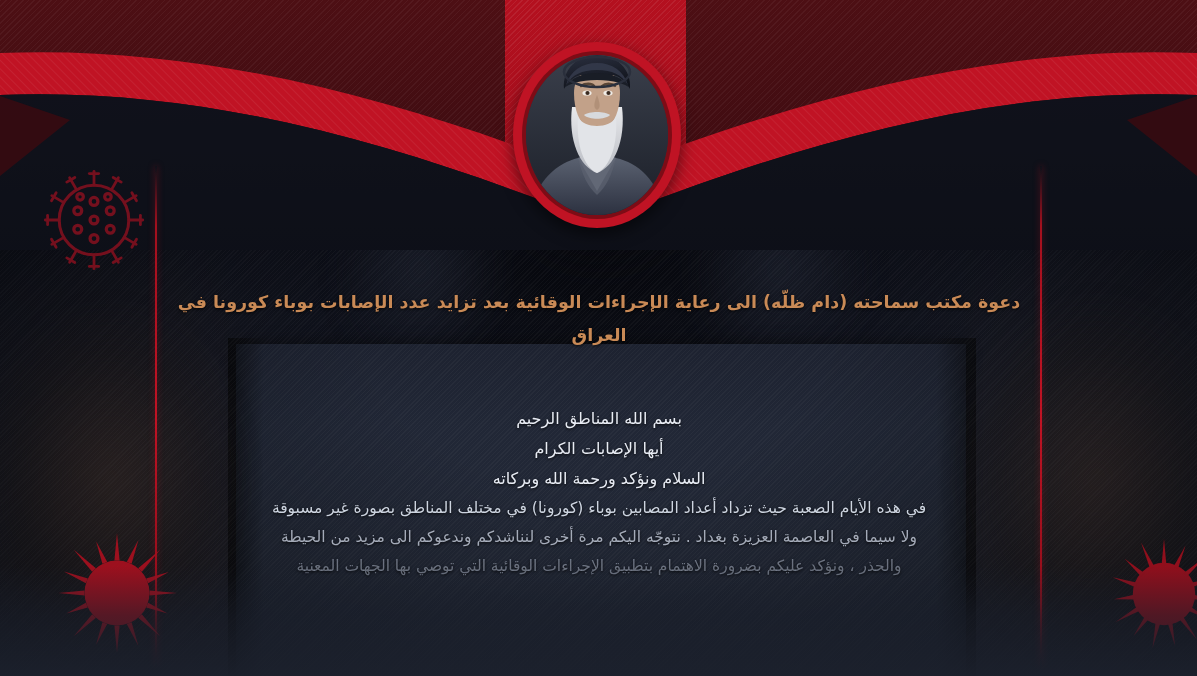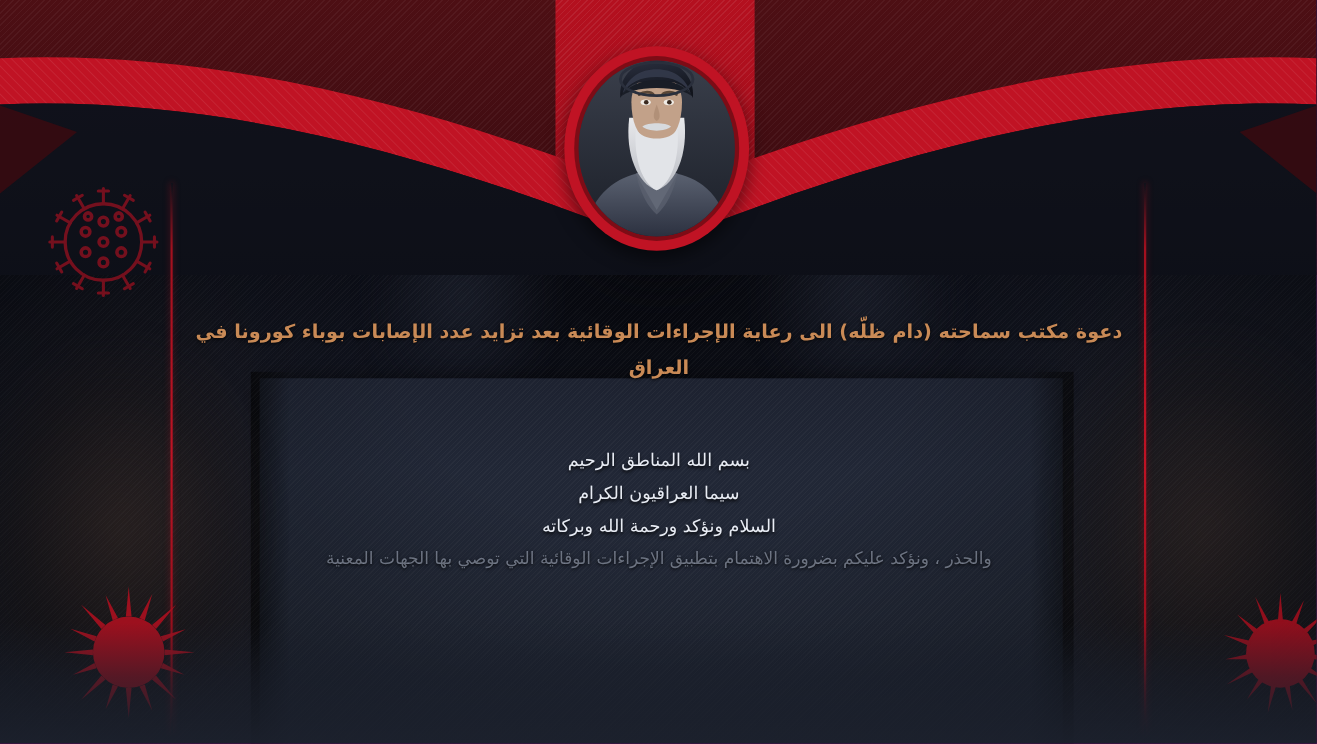--- a/index.html
+++ b/index.html
@@ -470,20 +470,22 @@
 
   <div class="content">
 
     <div class="headline">
       <span class="ln">دعوة مكتب سماحته (دام ظلّه) الى رعاية الإجراءات الوقائية بعد تزايد عدد الإصابات بوباء كورونا</span>
       <span class="ln">في العراق</span>
     </div>
 
     <div class="body">
       <span class="ln f1">بسم الله المناطق الرحيم</span>
-      <span class="ln f2">سيما العراقيون الكرام</span>
+      <span class="ln f2">أيها الإصابات الكرام</span>
       <span class="ln f3">السلام ونؤكد ورحمة الله وبركاته</span>
+      <span class="ln lnb just f4">في هذه الأيام الصعبة حيث تزداد أعداد المصابين بوباء (كورونا) في مختلف المناطق بصورة غير مسبوقة</span>
+      <span class="ln lnb just f5">ولا سيما في العاصمة العزيزة بغداد . نتوجّه اليكم مرة أخرى لنناشدكم وندعوكم الى مزيد من الحيطة</span>
       <span class="ln lnb just f6">والحذر ، ونؤكد عليكم بضرورة الاهتمام بتطبيق الإجراءات الوقائية التي توصي بها الجهات المعنية</span>
     </div>
   </div>
 
   <div class="bottom-fade"></div>
 </div>
 
 </body></html>

